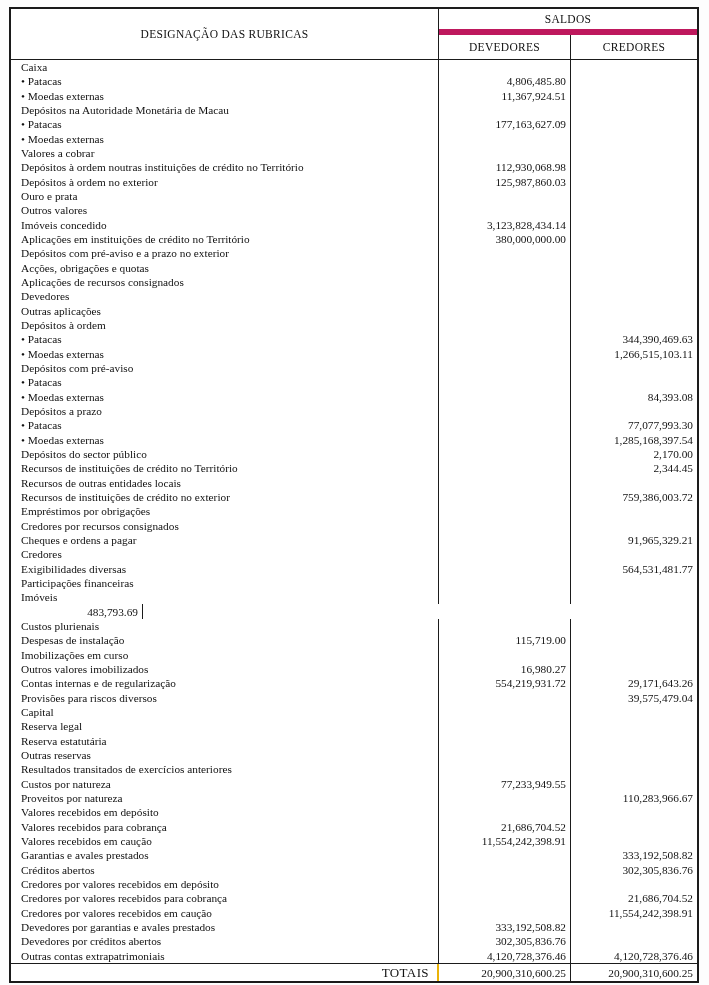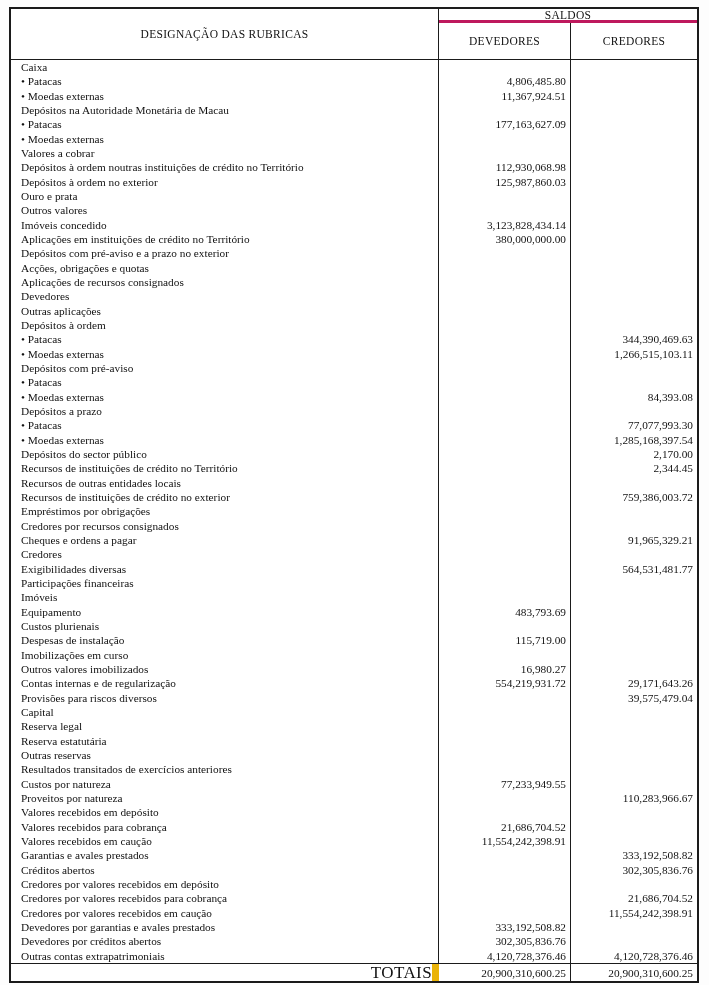--- a/index.html
+++ b/index.html
@@ -43,22 +43,22 @@
     font-size: 11.5px;
     letter-spacing: 0.3px;
     box-sizing: border-box;
   }
   .th-right {
     flex: 1;
     display: flex;
     flex-direction: column;
   }
   .th-saldos {
-    height: 14px;
-    border-bottom: 3px solid #be185d;
+    height: 26px;
+    border-bottom: 6px solid #be185d;
     display: flex;
     align-items: center;
     justify-content: center;
     font-size: 11.5px;
     letter-spacing: 0.3px;
     box-sizing: border-box;
   }
   .th-sub {
     flex: 1;
     display: flex;
@@ -128,22 +128,23 @@
   }
   
   .tfoot {
     display: flex;
     height: 17px;
     border-top: 1.5px solid #1b1b1b;
   }
   .f-label {
     width: 428px;
     flex: 0 0 428px;
-    border-right: 7px solid #eab308;
-    font-size: 17px;
+    padding-right: 8px;
+    border-right: 2px solid #eab308;
+    font-size: 13px;
     letter-spacing: 0.4px;
     display: flex;
     align-items: center;
     justify-content: flex-end;
     box-sizing: border-box;
   }
   .f-dev {
     width: 132px;
     flex: 0 0 132px;
     padding-right: 4px;
@@ -366,21 +367,20 @@
           <div class="c-label">Participações financeiras</div>
           <div class="c-dev"></div>
           <div class="c-cred"></div>
         </div>
         <div class="trow">
           <div class="c-label">Imóveis</div>
           <div class="c-dev"></div>
           <div class="c-cred"></div>
         </div>
         <div class="trow">
-          <div class="c-label">Equipamento</div>
           <div class="c-dev">483,793.69</div>
           <div class="c-cred"></div>
         </div>
         <div class="trow">
           <div class="c-label">Custos plurienais</div>
           <div class="c-dev"></div>
           <div class="c-cred"></div>
         </div>
         <div class="trow">
           <div class="c-label">Despesas de instalação</div>

